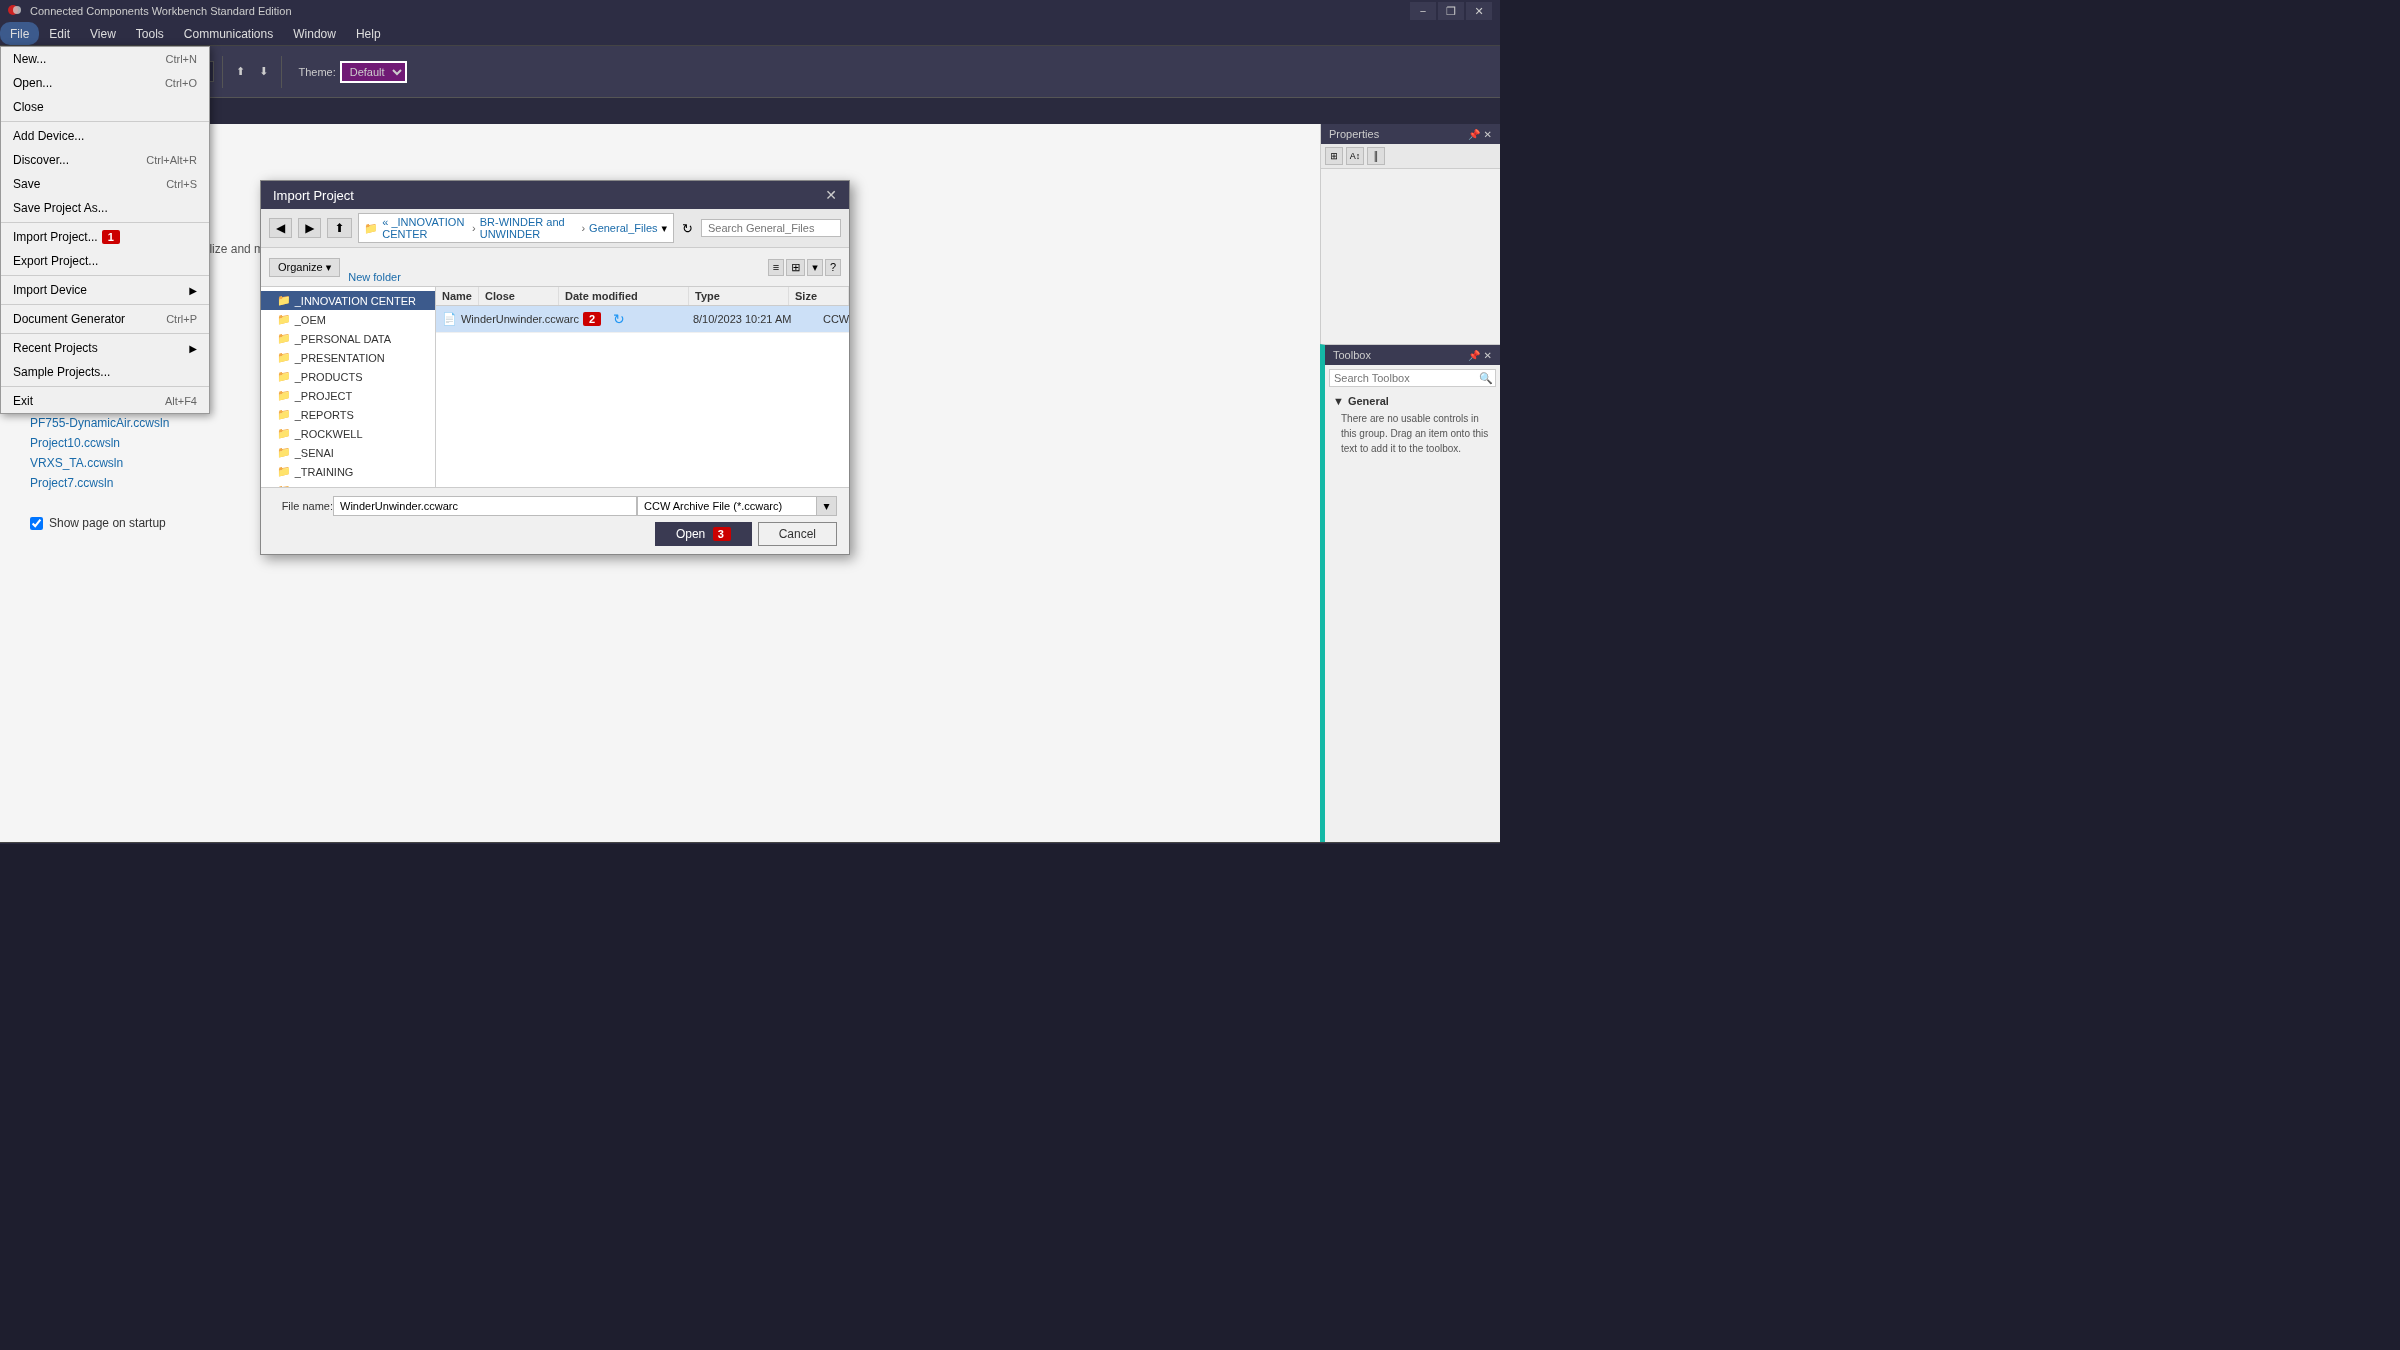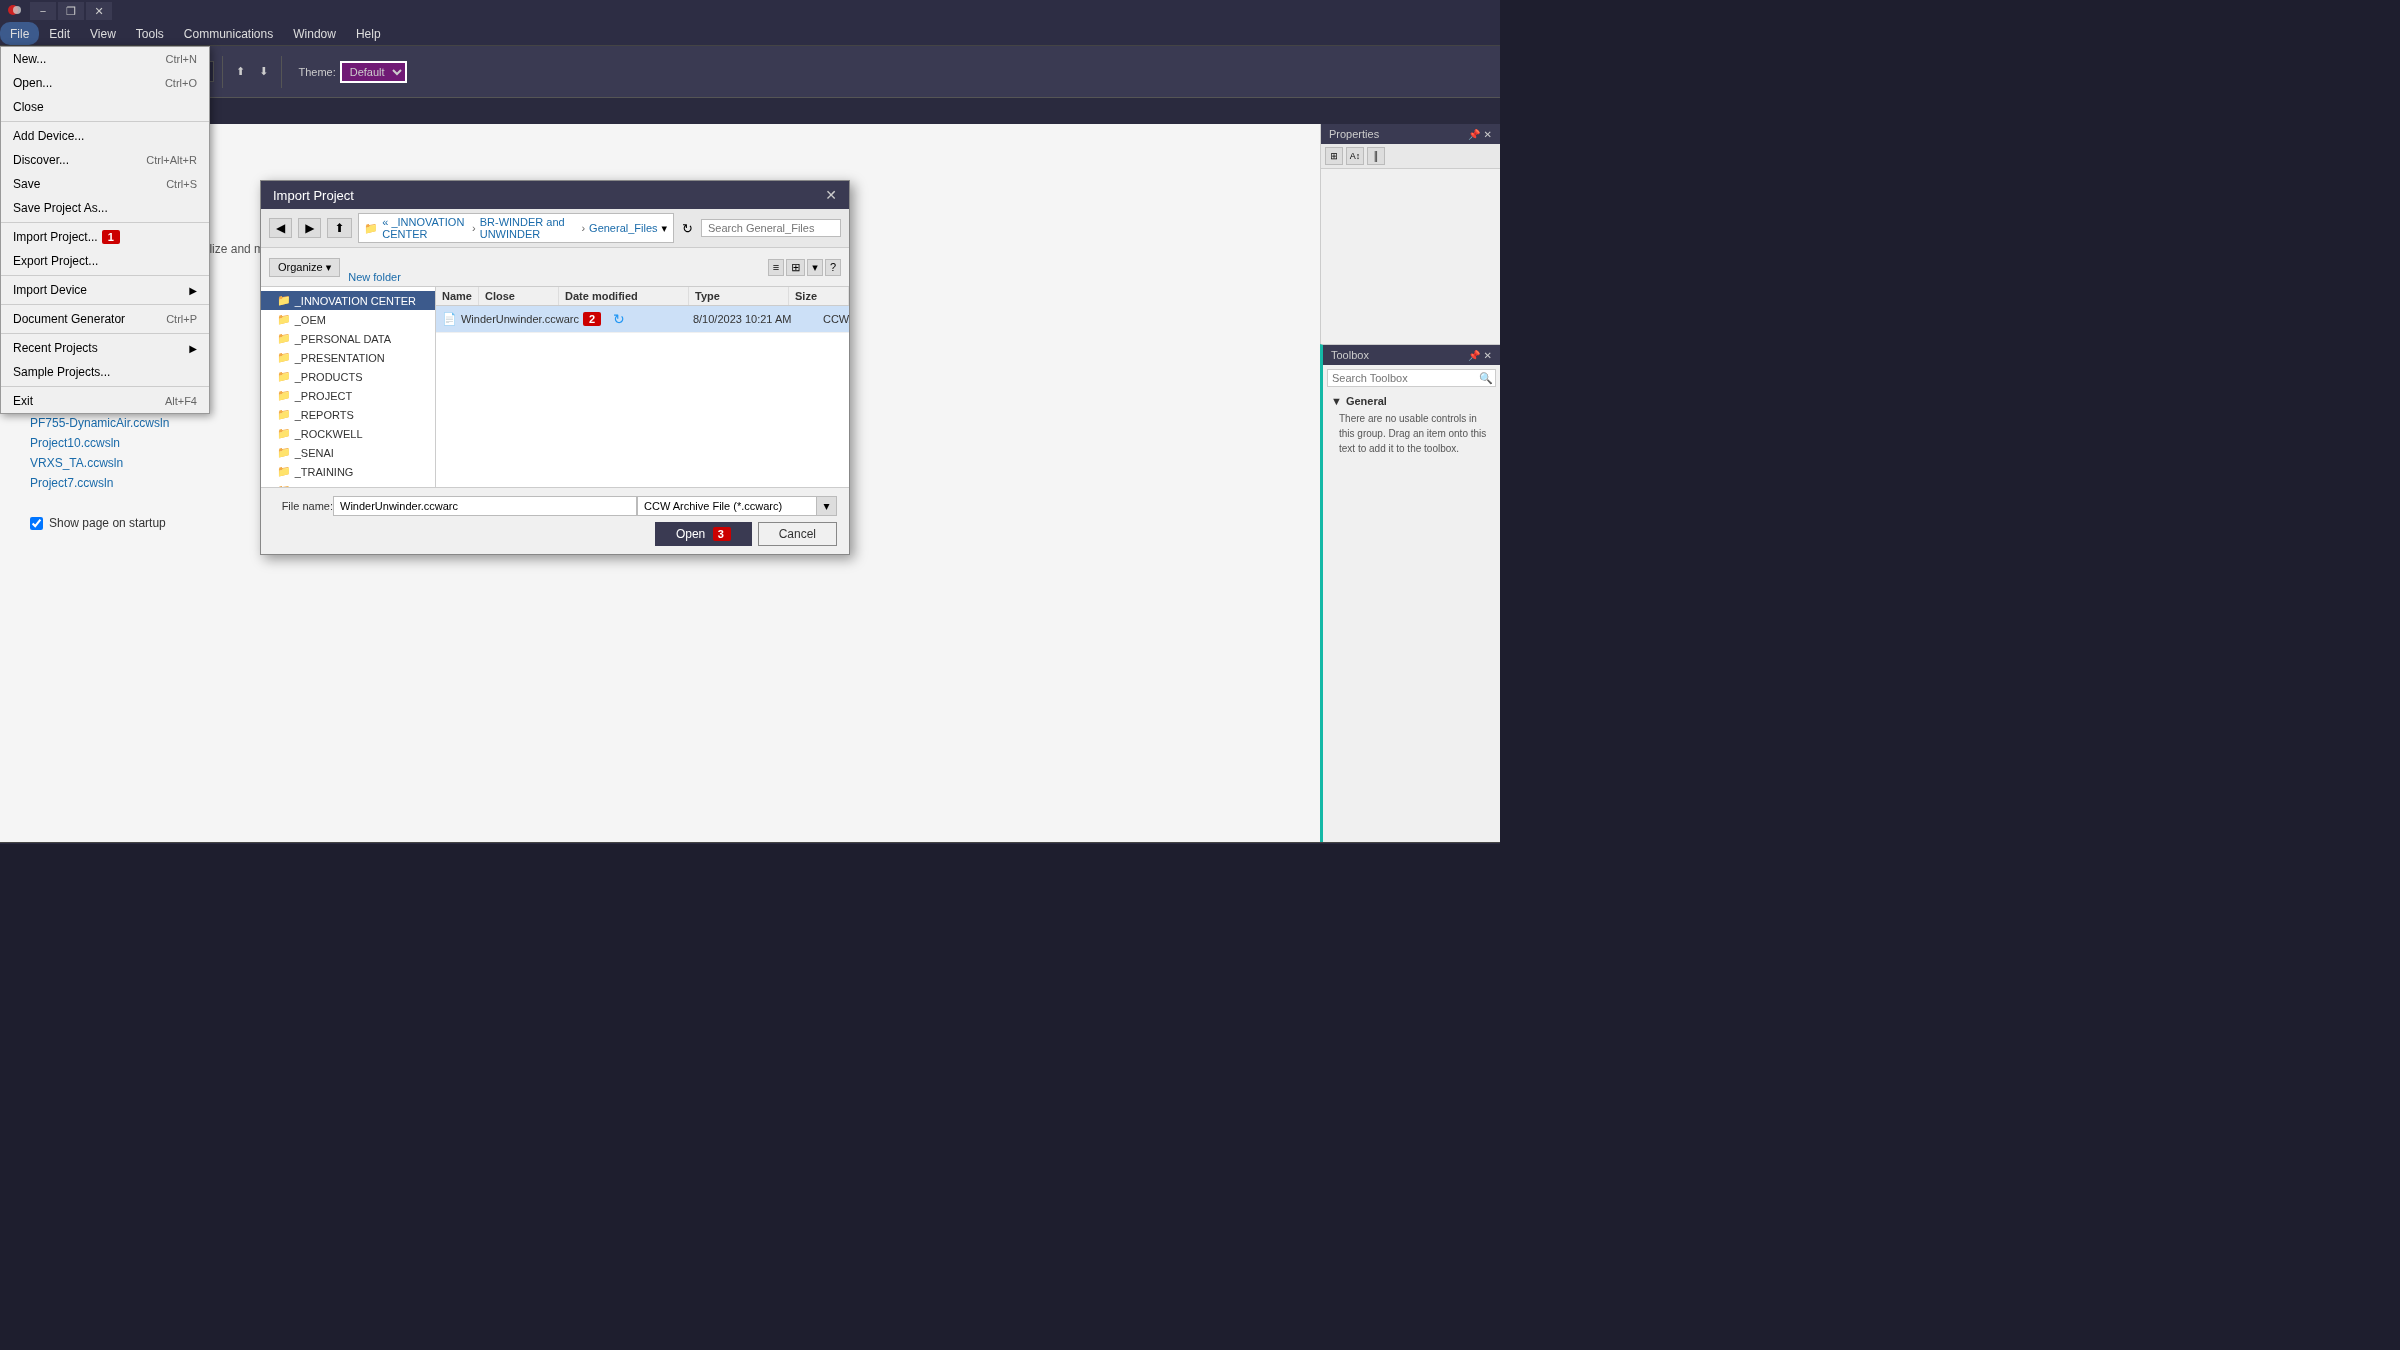--- a/index.html
+++ b/index.html
@@ -51,21 +51,21 @@
 
     
     .right-panel { width: 180px; background: #f0f0f0; border-left: 1px solid #ccc; display: flex; flex-direction: column; }
     .panel-header { background: #3a3a52; color: #ccc; font-size: 11px; padding: 4px 8px; display: flex; align-items: center; justify-content: space-between; }
     .panel-header-controls { display: flex; gap: 3px; font-size: 10px; cursor: pointer; }
     .props-toolbar { background: #e8e8e8; border-bottom: 1px solid #ccc; padding: 3px 4px; display: flex; gap: 3px; }
     .props-btn { width: 18px; height: 18px; background: #ddd; border: 1px solid #bbb; display: flex; align-items: center; justify-content: center; font-size: 9px; cursor: pointer; }
     .props-content { flex: 1; padding: 8px; font-size: 11px; color: #666; }
 
     
-    .toolbox-panel { width: 180px; background: #f0f0f0; border-left: 3px solid #14b8a6; border-top: 1px solid #ccc; }
+    .toolbox-panel { width: 180px; background: #f0f0f0; border-left: 5px solid #14b8a6; border-top: 1px solid #ccc; }
     .toolbox-search { padding: 4px; }
     .toolbox-search input { width: 100%; padding: 2px 20px 2px 4px; font-size: 11px; border: 1px solid #ccc; }
     .toolbox-search-wrapper { position: relative; }
     .toolbox-search-icon { position: absolute; right: 3px; top: 3px; font-size: 11px; color: #666; }
     .toolbox-section { padding: 4px 8px; }
     .toolbox-section-title { font-size: 11px; color: #333; font-weight: bold; margin-bottom: 4px; display: flex; align-items: center; gap: 4px; }
     .toolbox-section-content { font-size: 10px; color: #555; line-height: 1.5; padding-left: 8px; }
     .dialog { position: fixed; top: 180px; left: 260px; width: 590px; background: #f5f5f5; border: 1px solid #888; box-shadow: 4px 4px 12px rgba(0,0,0,0.4); z-index: 600; }
     .dialog-title { background: #3a3a52; color: #fff; padding: 6px 12px; font-size: 13px; display: flex; align-items: center; justify-content: space-between; }
     .dialog-title-close { cursor: pointer; color: #ccc; font-size: 14px; }
@@ -120,20 +120,21 @@
 </head>
 <body>
 
 <div class="title-bar">
   <span class="title-bar-icon">
     <svg width="14" height="14" viewBox="0 0 14 14">
       <circle cx="5" cy="7" r="5" fill="#cc2222"></circle>
       <circle cx="9" cy="7" r="4" fill="#cccccc" opacity="0.8"></circle>
     </svg>
   </span>
+  <span class="title-bar-title">Connected Components Workbench Standard Edition</span>
   <div class="title-bar-controls">
     <button class="title-btn">−</button>
     <button class="title-btn">❐</button>
     <button class="title-btn">✕</button>
   </div>
 </div>
 
 <div class="menu-bar">
   <div class="menu-item active">File</div>
   <div class="menu-item">Edit</div>

